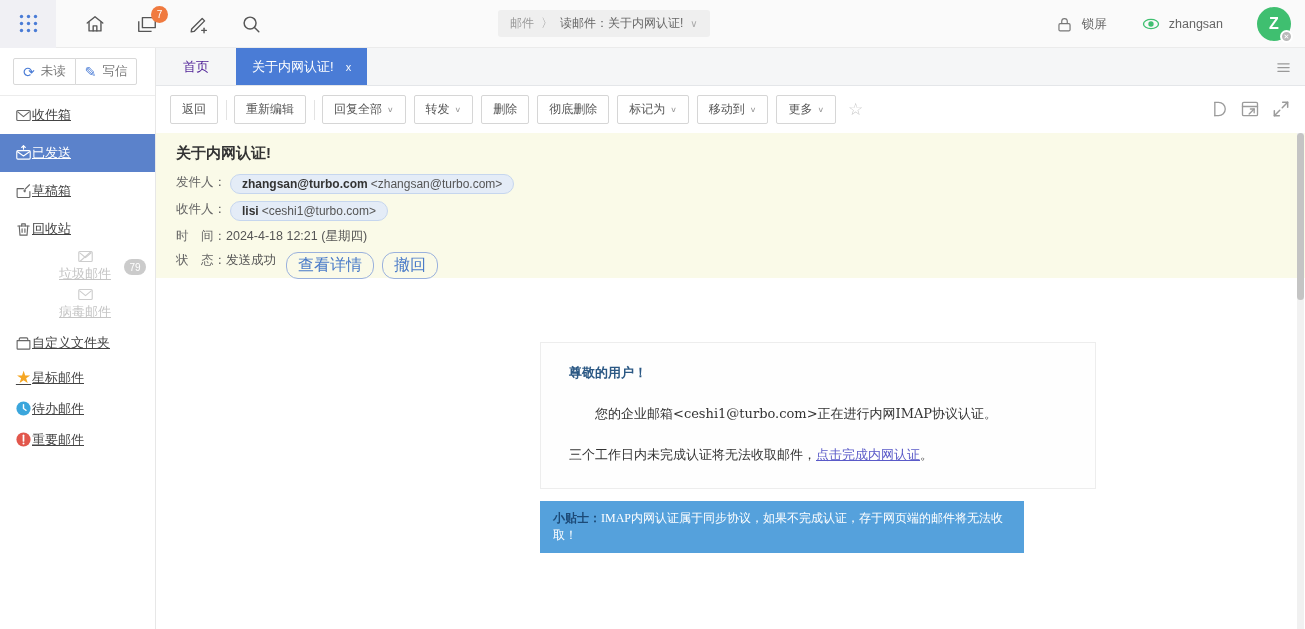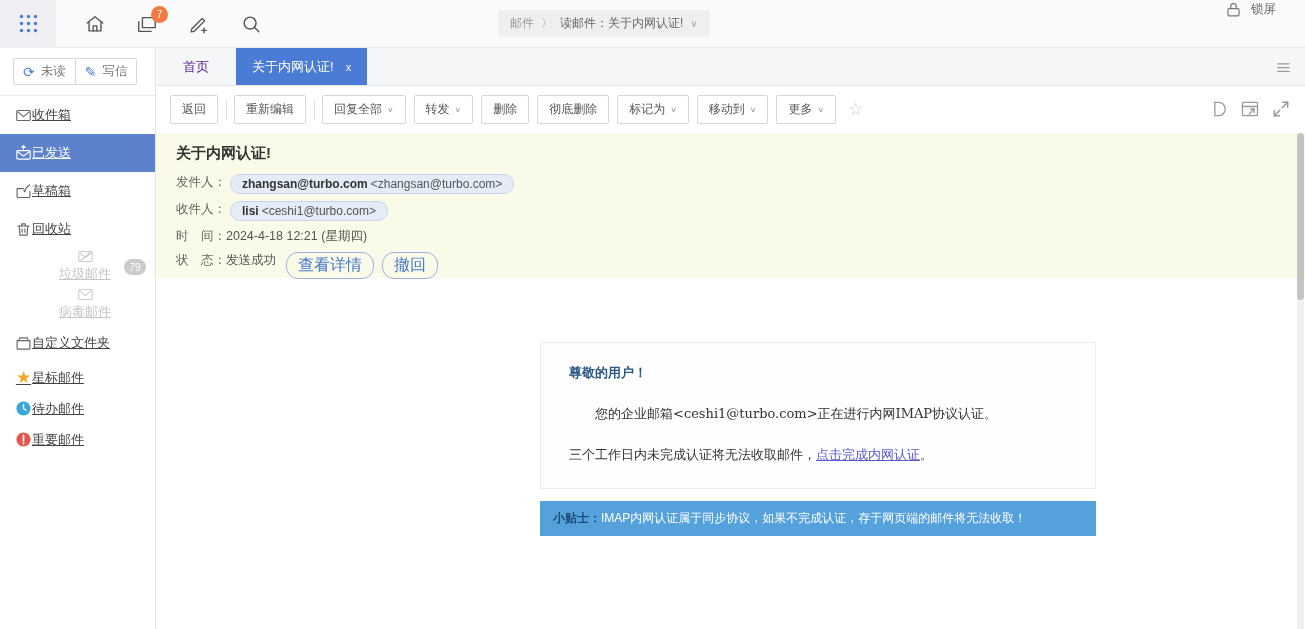--- a/index.html
+++ b/index.html
@@ -10,21 +10,21 @@
   
   .topbar { position:relative; height:48px; background:#fafafa; border-bottom:1px solid #ebebeb; display:flex; align-items:center; }
   .appgrid { width:56px; height:48px; background:#f0f0f4; display:flex; align-items:center; justify-content:center; }
   .top-icons { display:flex; align-items:center; gap:30px; margin-left:28px; color:#555; }
   .tbico { position:relative; width:22px; height:22px; color:#555; cursor:pointer; }
   .badge-orange { position:absolute; top:-7px; right:-10px; min-width:17px; height:17px; background:#f07a3f; color:#fff;
     border-radius:9px; font-size:10px; display:flex; align-items:center; justify-content:center; padding:0 4px; }
   .breadcrumb { position:absolute; left:498px; top:10px; height:27px; background:#efefef; border-radius:3px;
     display:flex; align-items:center; padding:0 12px; gap:7px; font-size:12px; cursor:pointer; }
   .bc-dim { color:#9a9a9a; } .bc-cur { color:#666; } .bc-caret { color:#aaa; font-size:10px; }
-  .top-right { position:absolute; right:14px; top:0; height:48px; display:flex; align-items:center; gap:34px;flex-direction:column; }
+  .top-right { position:absolute; right:14px; top:0; height:48px; display:flex; align-items:center; gap:34px; }
   .top-group { display:flex; align-items:center; gap:8px; font-size:12.5px; color:#666; cursor:pointer; }
   .avatar { position:relative; width:34px; height:34px; border-radius:50%; background:#3fbf70; color:#fff;
     font-size:16px; font-weight:bold; display:flex; align-items:center; justify-content:center; cursor:pointer; }
   .avatar-sub { position:absolute; right:-2px; bottom:-2px; width:13px; height:13px; border-radius:50%;
     background:#b9b9b9; border:2px solid #fff; color:#fff; font-size:7px; line-height:9px; text-align:center; }
 
   
   .wrap { display:flex; height:581px; }
   .sidebar { width:156px; background:#fff; border-right:1px solid #e7e7e7; flex:none; }
   .main { flex:1; position:relative; background:#fff; }
@@ -77,22 +77,22 @@
     border-radius:12px; padding:2px 11px; font-size:16px; background:transparent; cursor:pointer; }
   .opill + .opill { margin-left:8px; }
 
   
   .mailbody { position:relative; height:389px; background:#fff; }
   .card { width:556px; margin:64px 0 0 384px; background:#fefefe; border:1px solid #ededed;
     padding:21px 28px 24px; font-family:"DejaVu Serif","Liberation Serif",serif; font-size:13px; color:#333; }
   .greet { color:#2b5884; font-weight:bold; margin-bottom:23px; }
   .para1 { text-indent:2em; margin-bottom:23px; }
   .plink { color:#5a5ac8; text-decoration:underline; cursor:pointer; }
-  .tipbar { width:556px; margin:12px 0 12px 384px; background:#55a1dc; padding:9px 13px;
-    font-family:Liberation Sans, sans-serif; font-size:12px; color:#fff; }
+  .tipbar { width:484px; margin:12px 0 12px 384px; background:#55a1dc; padding:9px 13px;
+    font-family:Liberation Serif, serif; font-size:12px; color:#fff; }
   .tipbar b { color:#1c4a77; }
 
   
   .scroll-track { position:absolute; right:1px; top:85px; bottom:0; width:7px; background:#f1f1f1; }
   .scroll-thumb { position:absolute; top:0; width:7px; height:167px; background:#c4c4c4; border-radius:4px; cursor:pointer; }
 </style>
 </head>
 <body>
 
 <div class="topbar">

